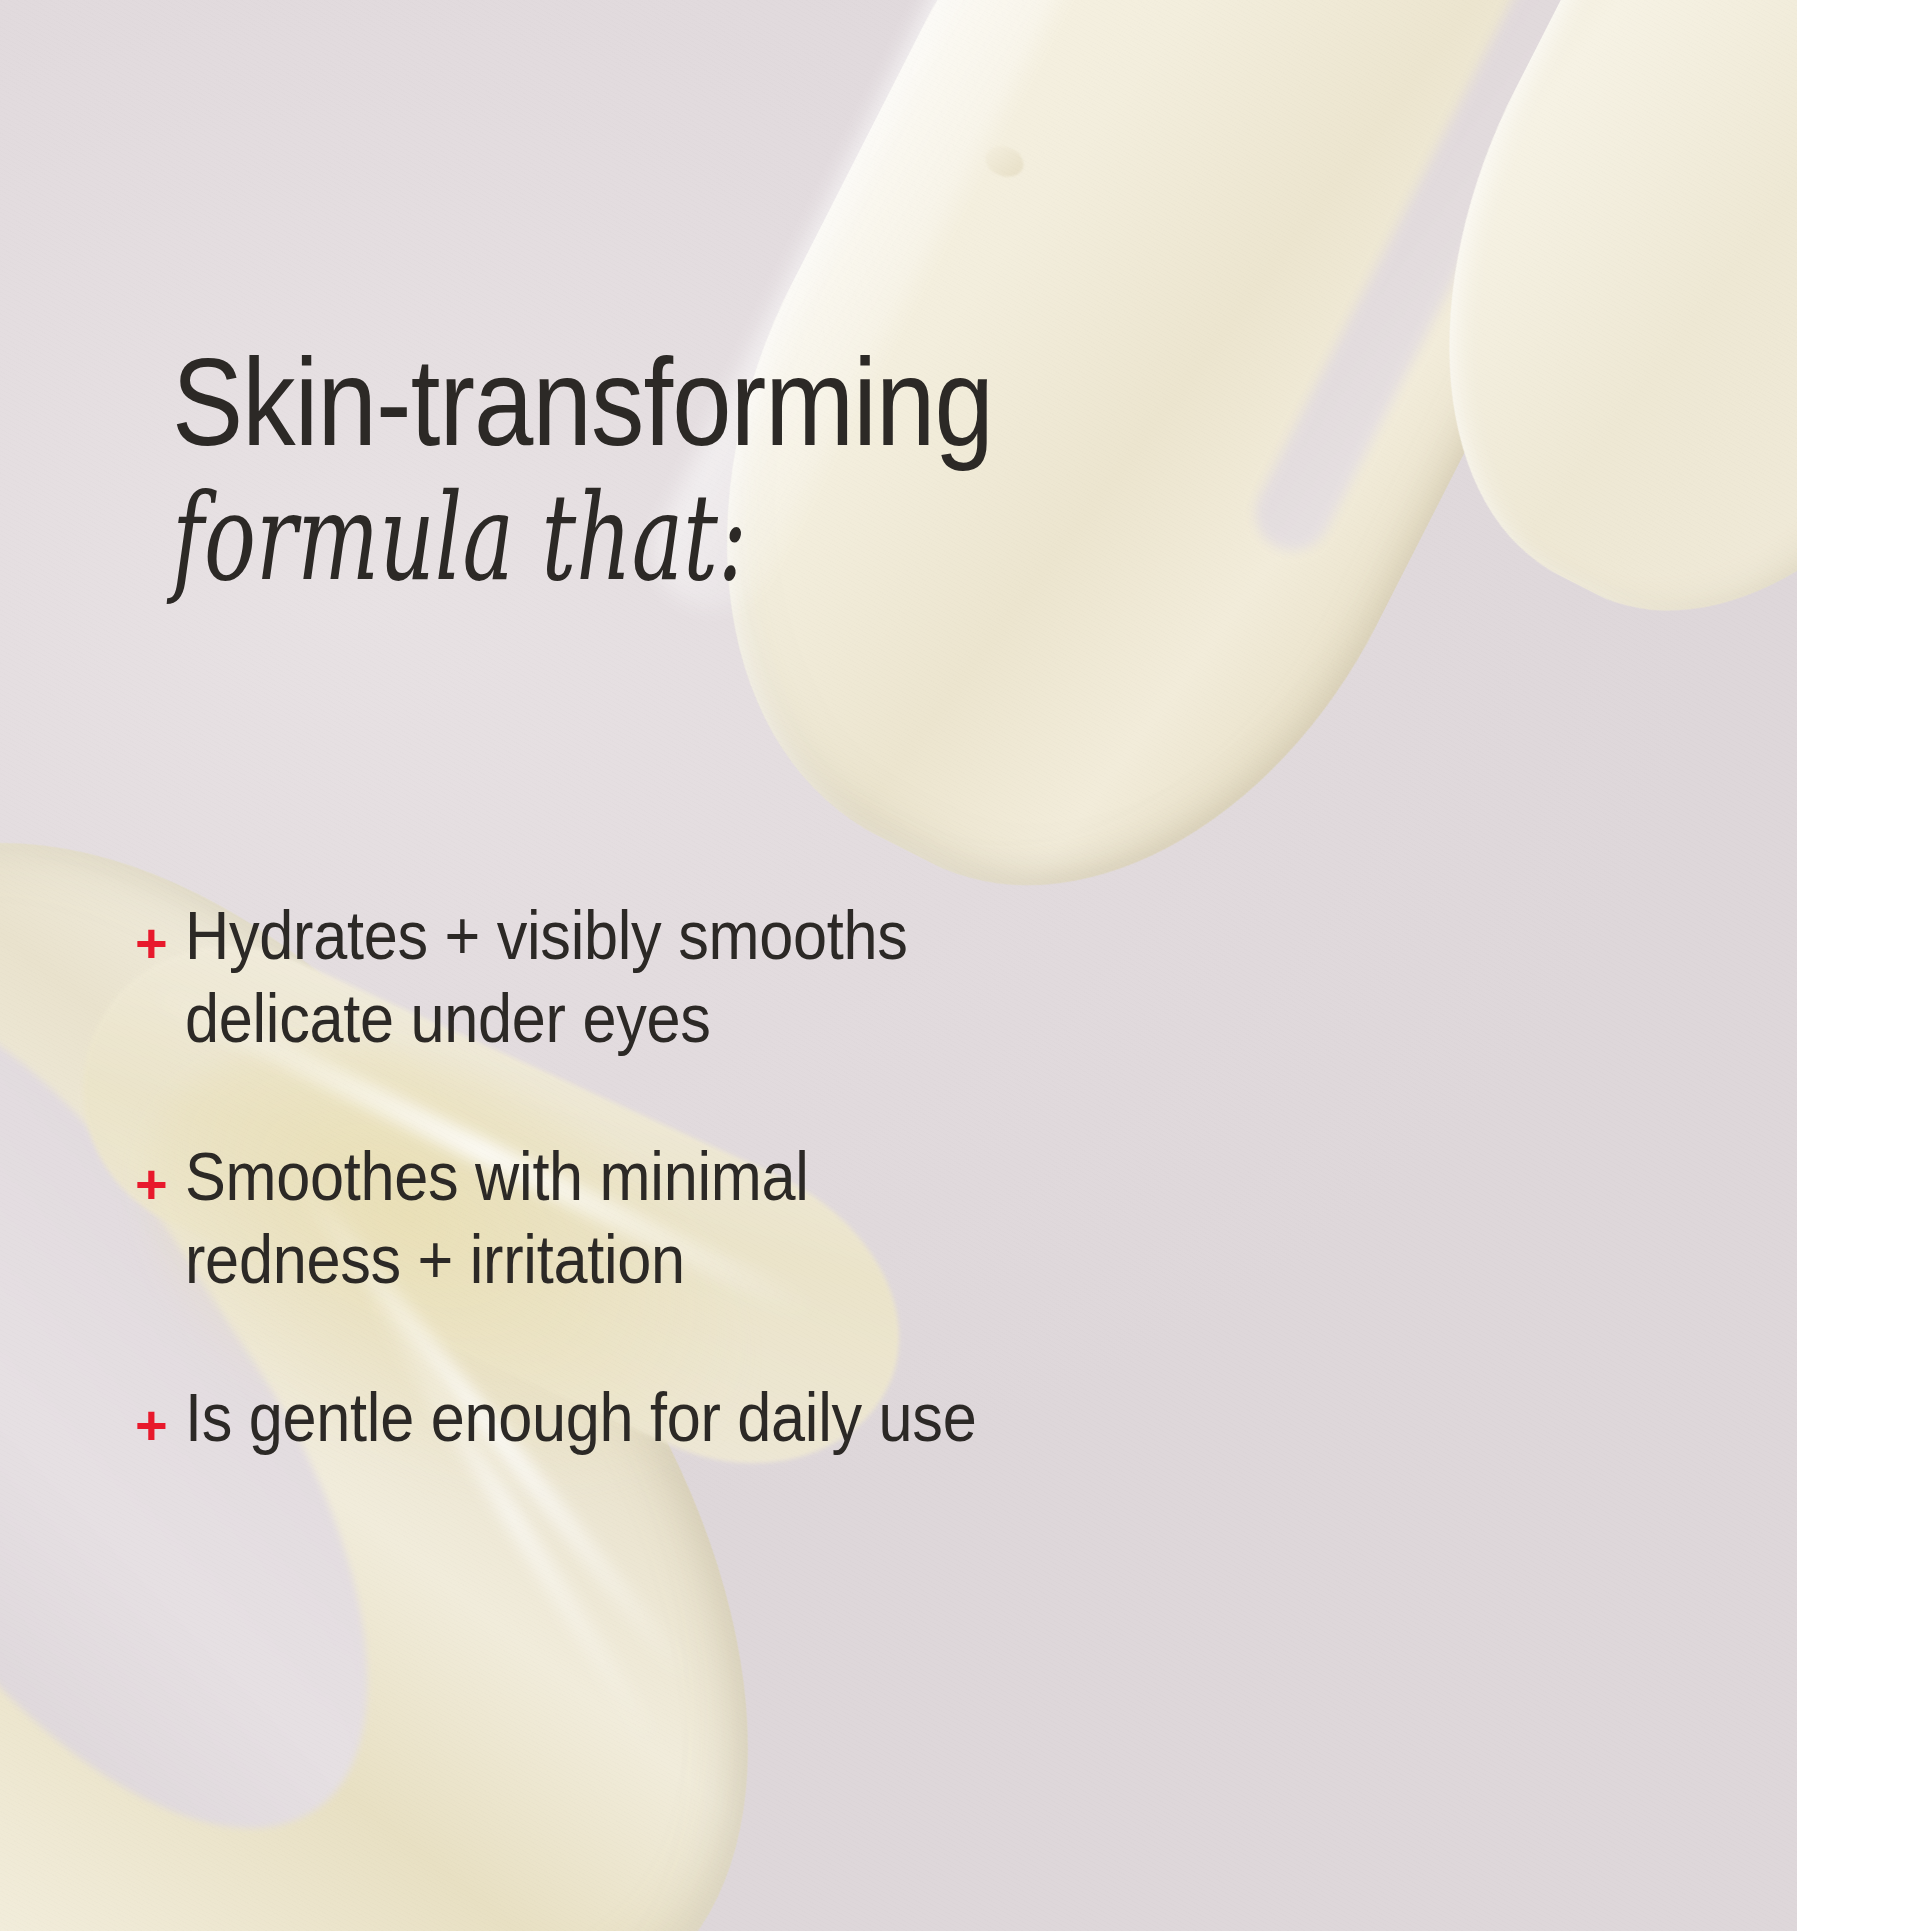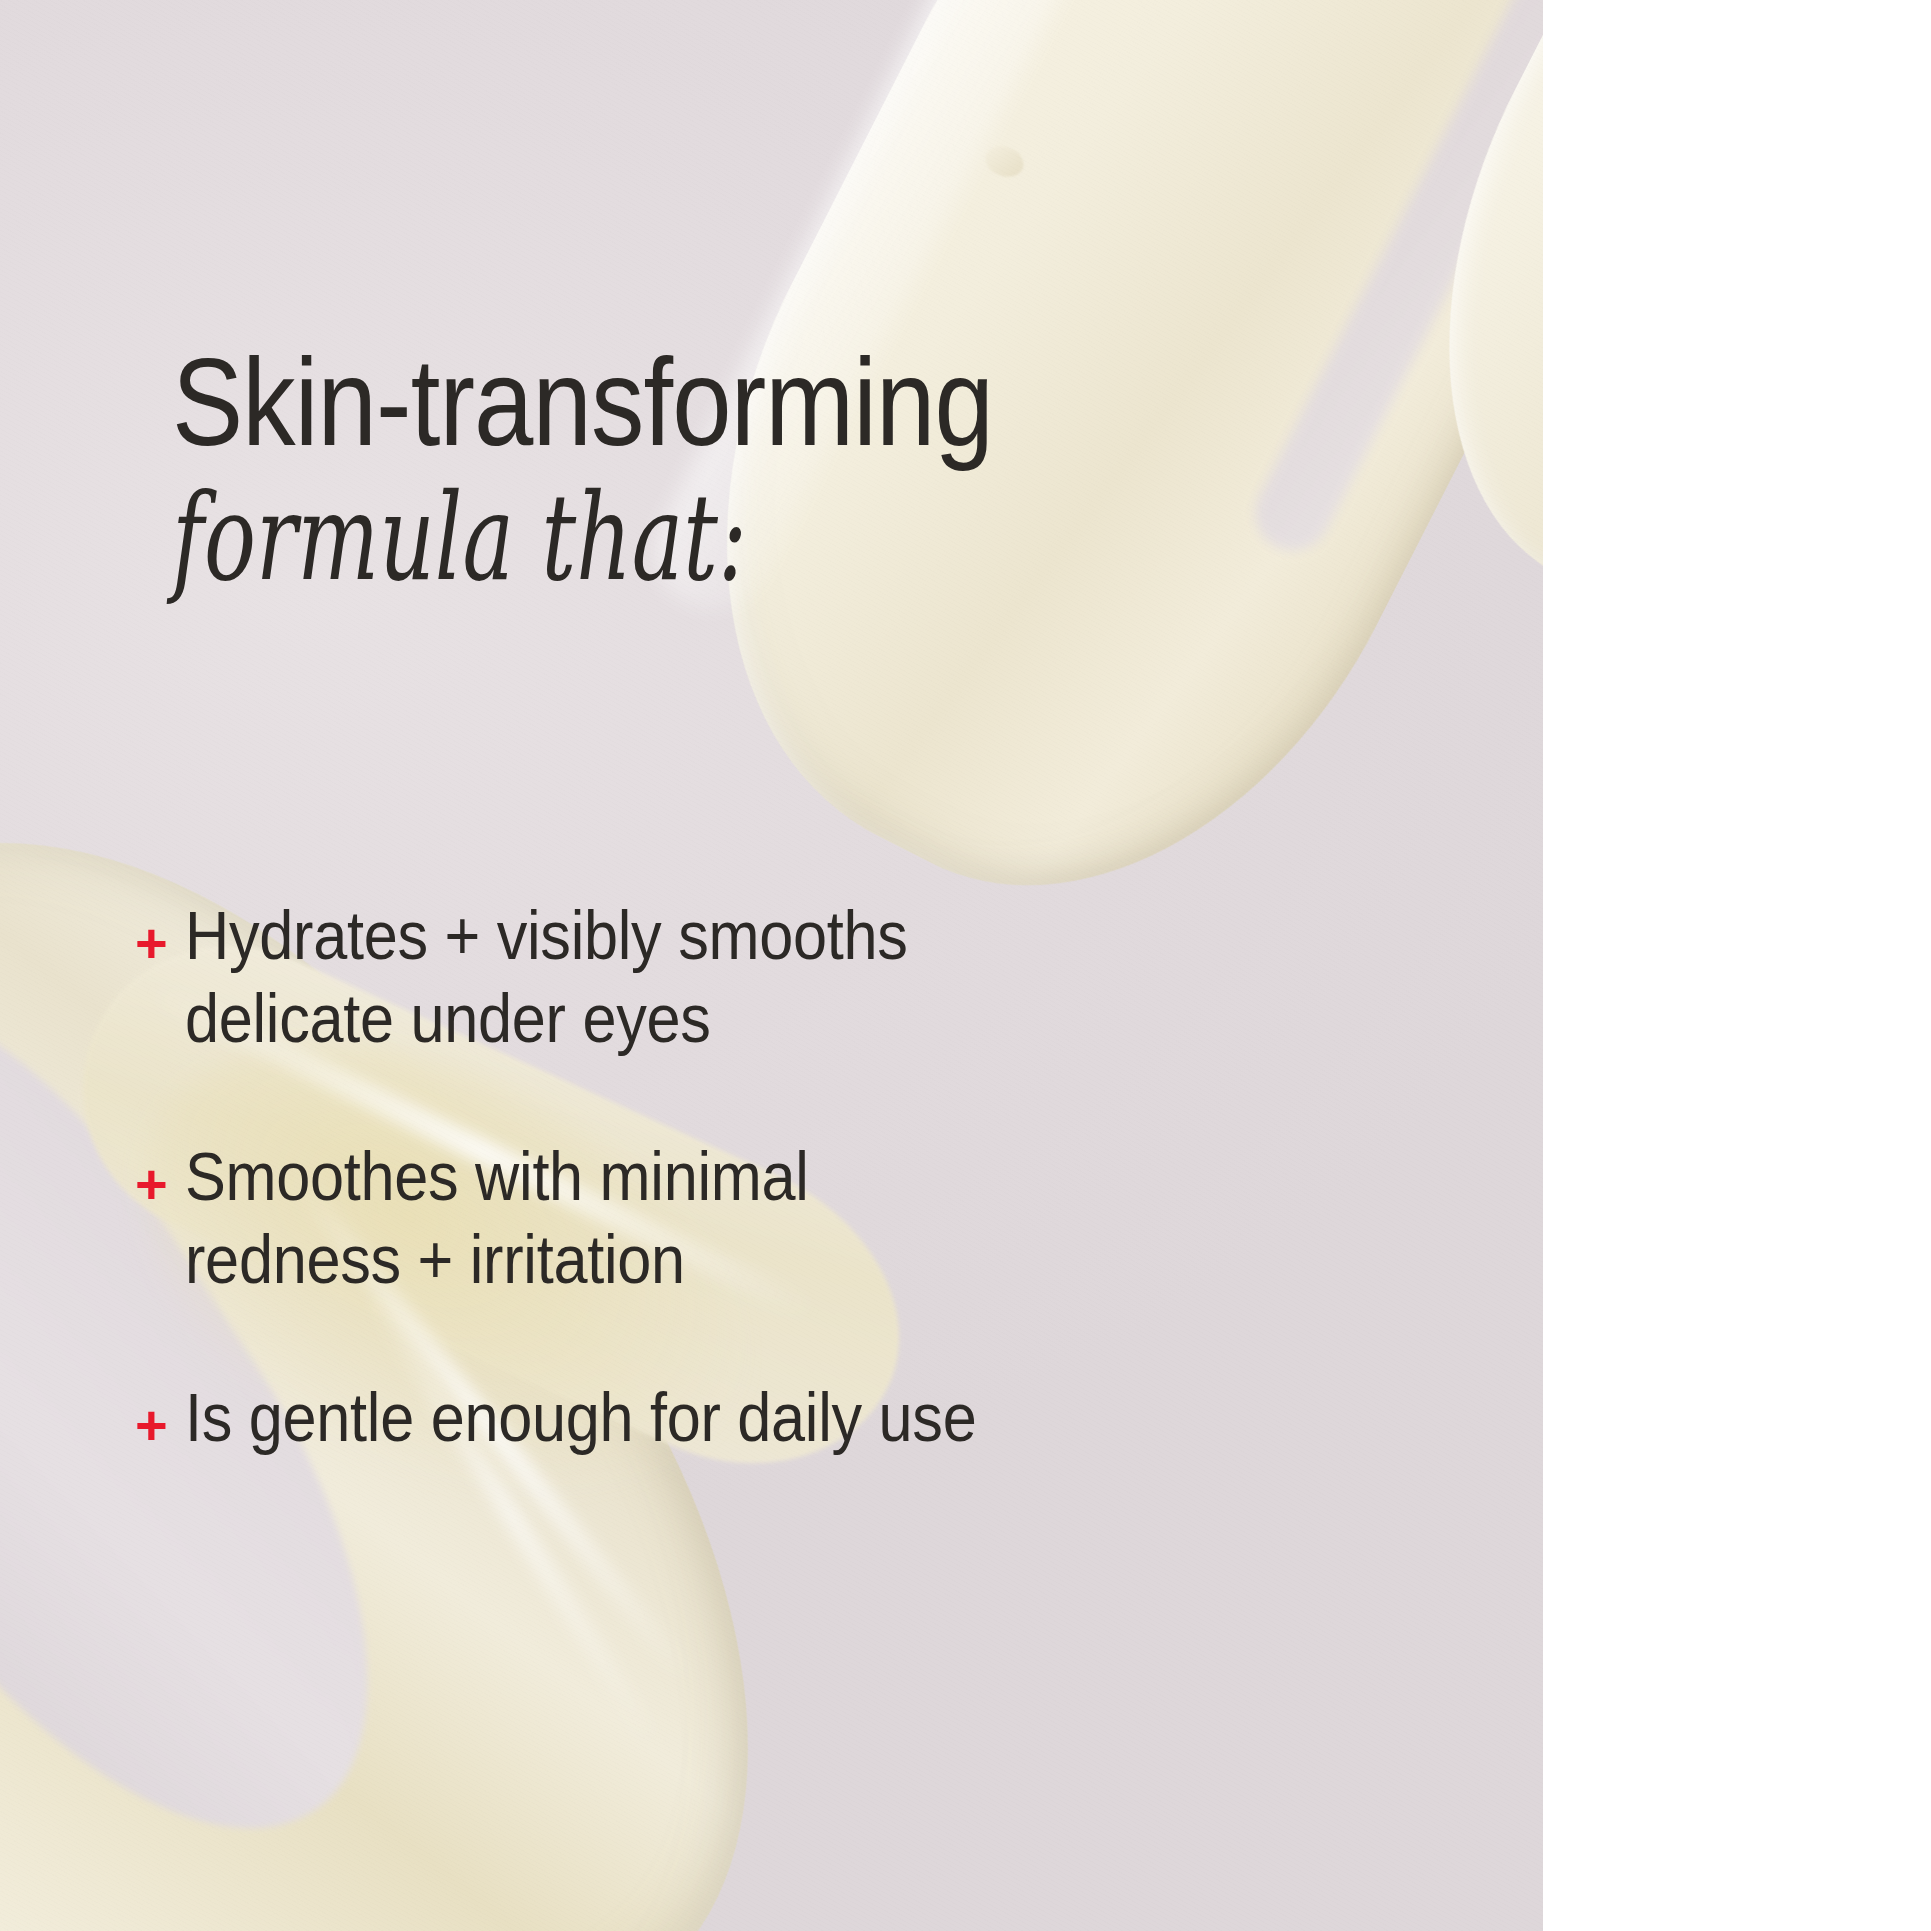--- a/index.html
+++ b/index.html
@@ -3,21 +3,21 @@
 <meta charset="utf-8">
 <style>
   html, body {
     margin: 0;
     padding: 0;
     background: #ffffff;
   }
 
   #canvas {
     position: relative;
-    width: 1543px;
+    width: 1797px;
     height: 1931px;
     overflow: hidden;
     background: #e4dee1;
     font-family: "Liberation Sans", sans-serif;
   }
 
   
   .bg-base {
     position: absolute;
     inset: 0;

